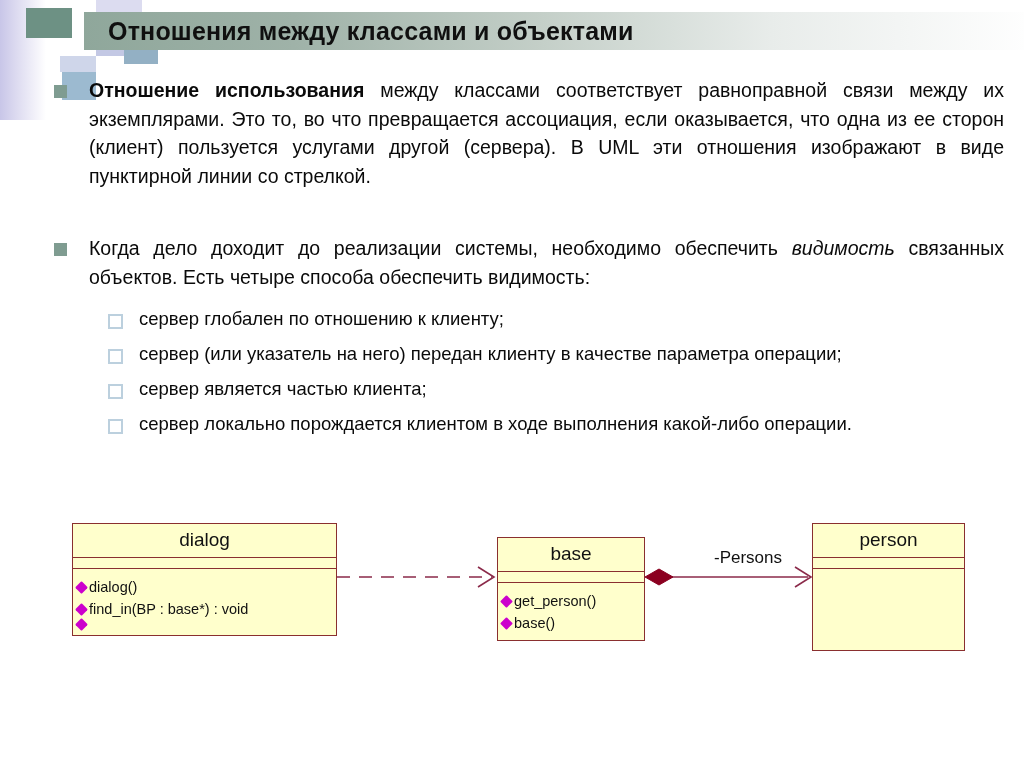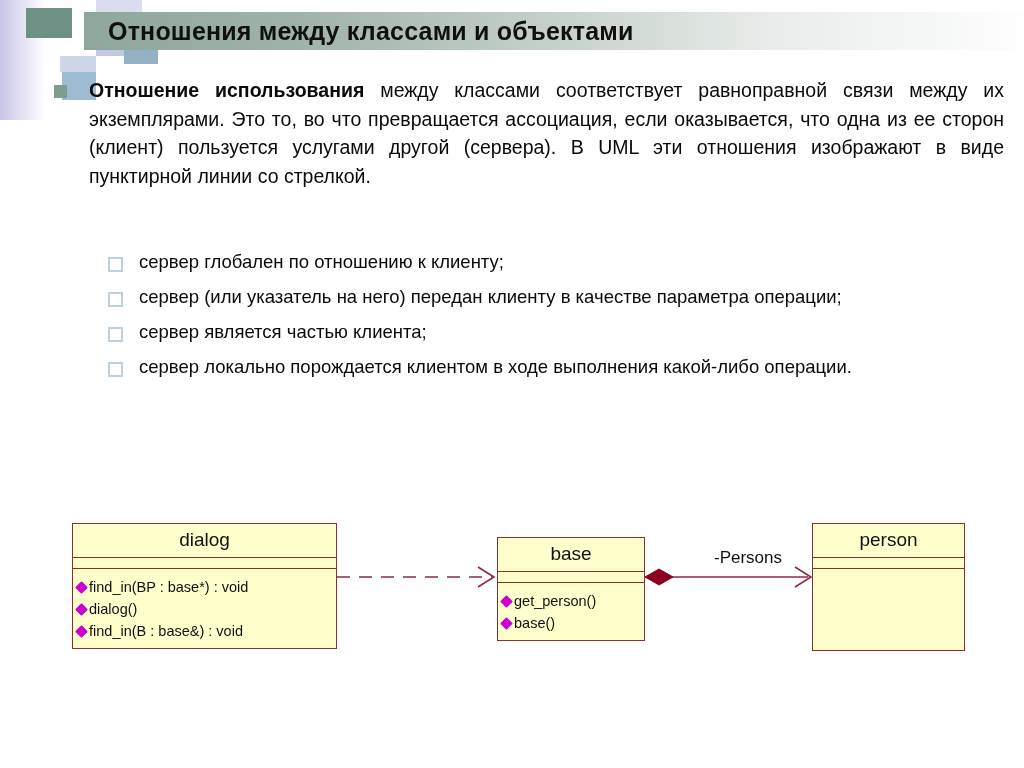--- a/index.html
+++ b/index.html
@@ -165,20 +165,24 @@
 
 <div class="content">
 
   <div class="para-row">
     <div class="bullet-sq"></div>
     <div class="para-text"><b>Отношение использования</b><span> между классами соответствует равноправной связи между их экземплярами. Это то, во что превращается ассоциация, если оказывается, что одна из ее сторон (клиент) пользуется услугами другой (сервера). В UML эти отношения изображают в виде пунктирной линии со стрелкой.</span></div>
   </div>
 
   <div class="para-gap"></div>
 
+  <div class="para-row">
+    <div class="bullet-sq"></div>
+    <div class="para-text"><span>Когда дело доходит до реализации системы, необходимо обеспечить </span><i>видимость</i><span> связанных объектов. Есть четыре способа обеспечить видимость:</span></div>
+  </div>
 
   <div class="sublist">
     <div class="sub-row">
       <div class="sub-bullet"></div>
       <div class="sub-text">сервер глобален по отношению к клиенту;</div>
     </div>
     <div class="sub-row">
       <div class="sub-bullet"></div>
       <div class="sub-text">сервер (или указатель на него) передан клиенту в качестве параметра операции;</div>
     </div>
@@ -204,29 +208,28 @@
     <polygon points="645,72 659,64 673,72 659,80" fill="#8b0020" stroke="#8b0020" stroke-width="1"></polygon>
     <path d="M 795 62 L 811 72 L 795 82" fill="none" stroke="#8b2a4a" stroke-width="1.6"></path>
   </svg>
 
   <div class="uml-class cls-dialog">
     <div class="uml-title">dialog</div>
     <div class="uml-empty"></div>
     <div class="uml-members">
       <div class="uml-member">
         <span class="diamond-mark"></span>
+        <span>dialog()</span>
+      </div>
+      <div class="uml-member">
+        <span class="diamond-mark"></span>
         <span>find_in(BP : base*) : void</span>
       </div>
       <div class="uml-member">
         <span class="diamond-mark"></span>
-        <span>dialog()</span>
-      </div>
-      <div class="uml-member">
-        <span class="diamond-mark"></span>
-        <span>find_in(B : base&amp;) : void</span>
       </div>
     </div>
   </div>
 
   <div class="uml-class cls-base">
     <div class="uml-title">base</div>
     <div class="uml-empty"></div>
     <div class="uml-members">
       <div class="uml-member">
         <span class="diamond-mark"></span>

